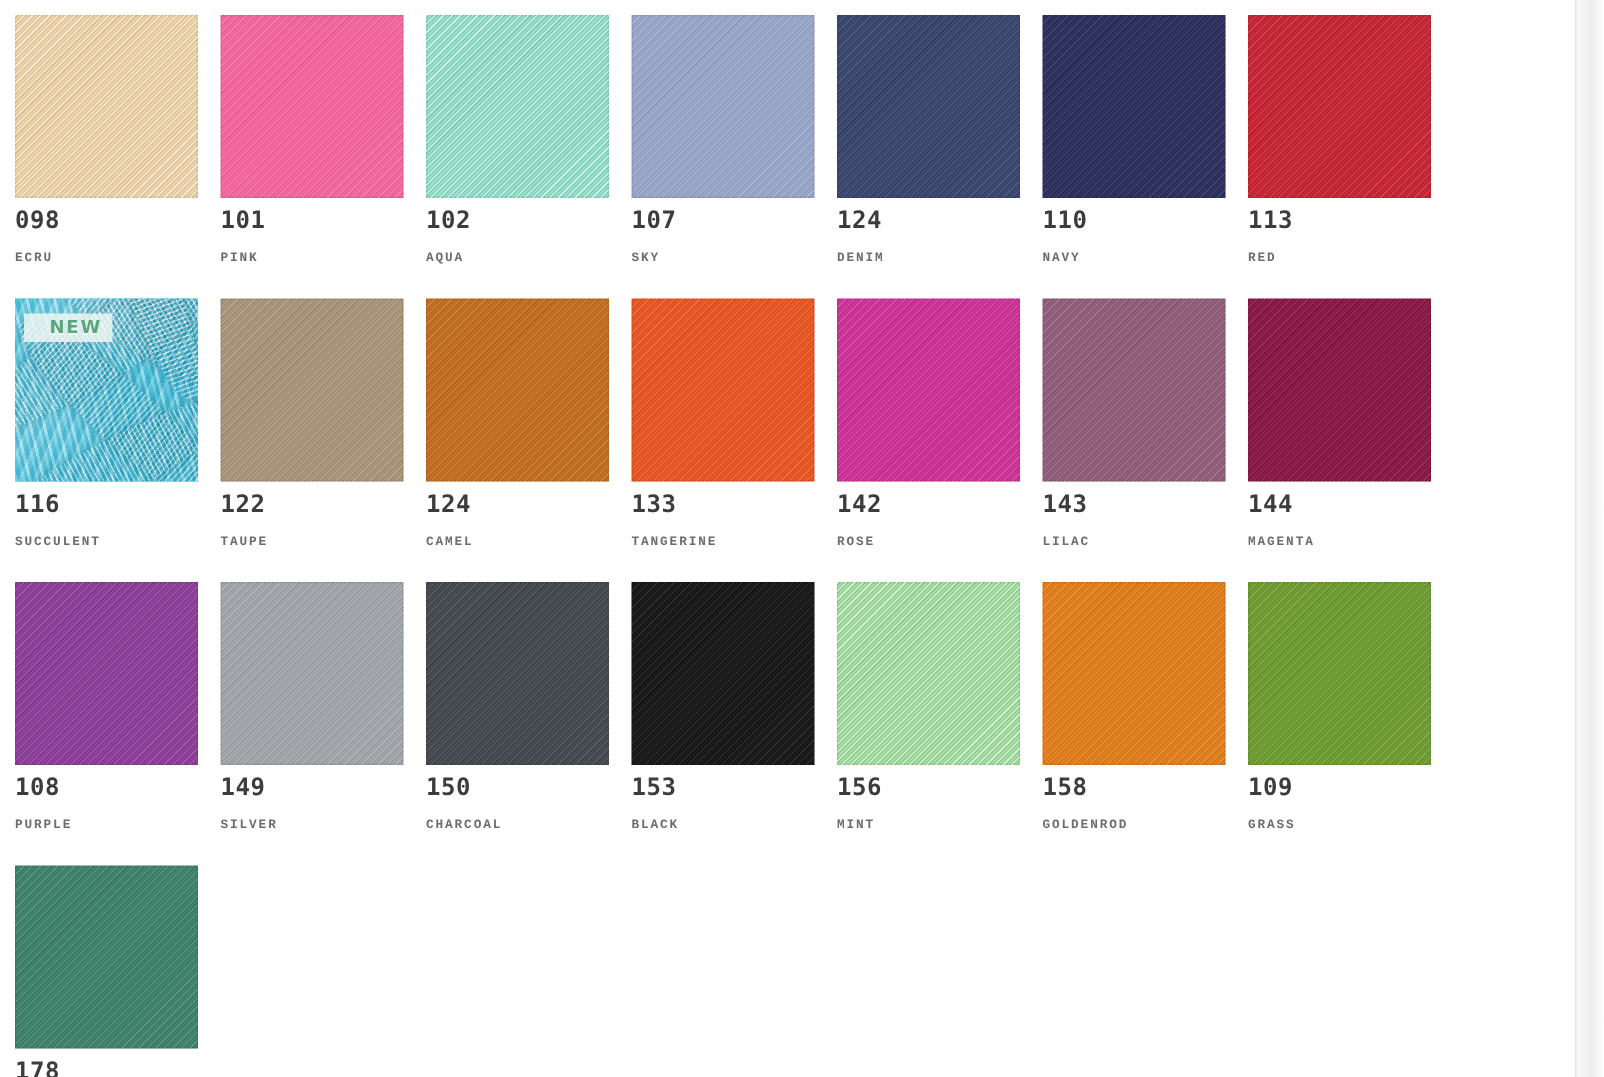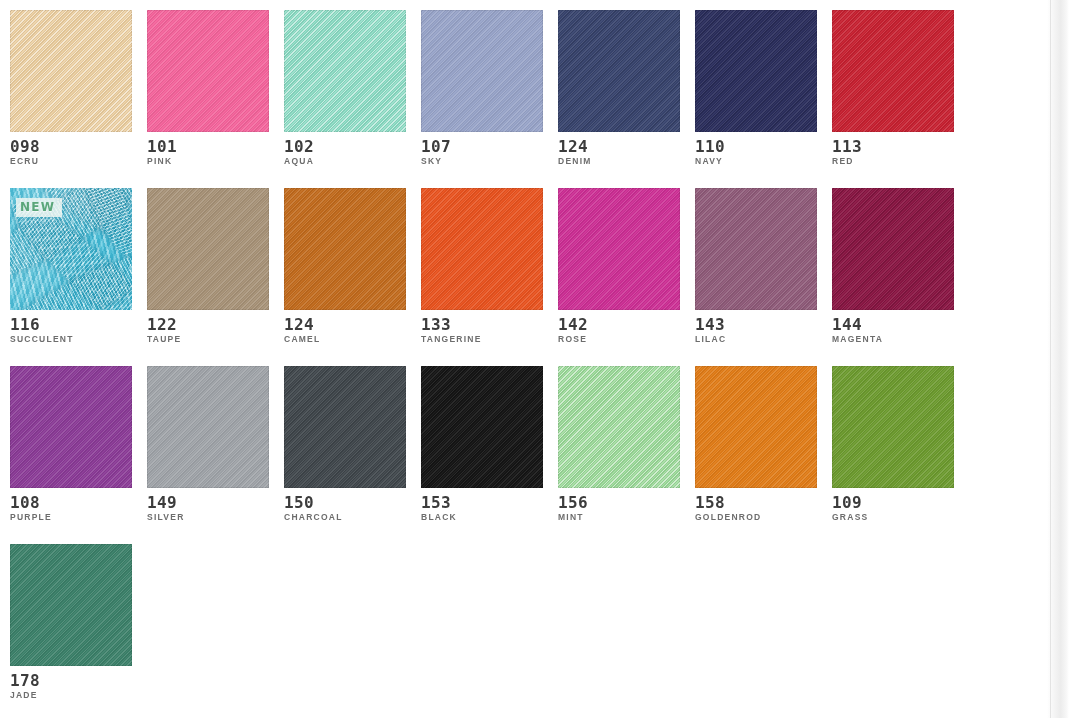--- a/index.html
+++ b/index.html
@@ -130,21 +130,21 @@
       rgba(25,140,175,0.18) 2px,
       rgba(25,140,175,0.18) 6px,
       rgba(255,255,255,0.08) 6px,
       rgba(255,255,255,0.08) 9px);
     opacity:.75;
   }
 
   
   .new-badge{
     position:absolute;left:6px;top:10px;
-    padding:3px 7px 4px 4px;
+    padding:3px 7px 4px 17px;
     background:rgba(243,248,243,0.82);
     color:#5aa67a;
     font-family:"DejaVu Sans","Liberation Sans",sans-serif;
     font-size:12px;font-weight:bold;
     letter-spacing:1.2px;
     line-height:1;
     z-index:3;
     text-shadow:0 1px 0 rgba(255,255,255,0.5);
   }
 
@@ -152,29 +152,29 @@
   .sw-code{
     margin-top:7px;
     font-size:16px;
     font-weight:bold;
     color:#3c3c3c;
     letter-spacing:.4px;
     line-height:1.05;
     font-family:"DejaVu Sans Mono","Liberation Mono",monospace;
   }
   .sw-name{
-    margin-top:1px;
+    margin-top:12px;
     font-size:8.5px;
     font-weight:bold;
     color:#6d6d6d;
     letter-spacing:1.25px;
     text-transform:uppercase;
     line-height:1.1;
     white-space:nowrap;
-    font-family:Liberation Sans, sans-serif;
+    font-family:Liberation Mono, monospace;
   }
 </style>
 </head>
 <body>
 
 <div id="swatch-grid">
     <div class="swatch-cell">
       <div class="chip light" style="background: rgb(233, 203, 155);"></div>
       <div class="sw-code">098</div>
       <div class="sw-name">ECRU</div>

